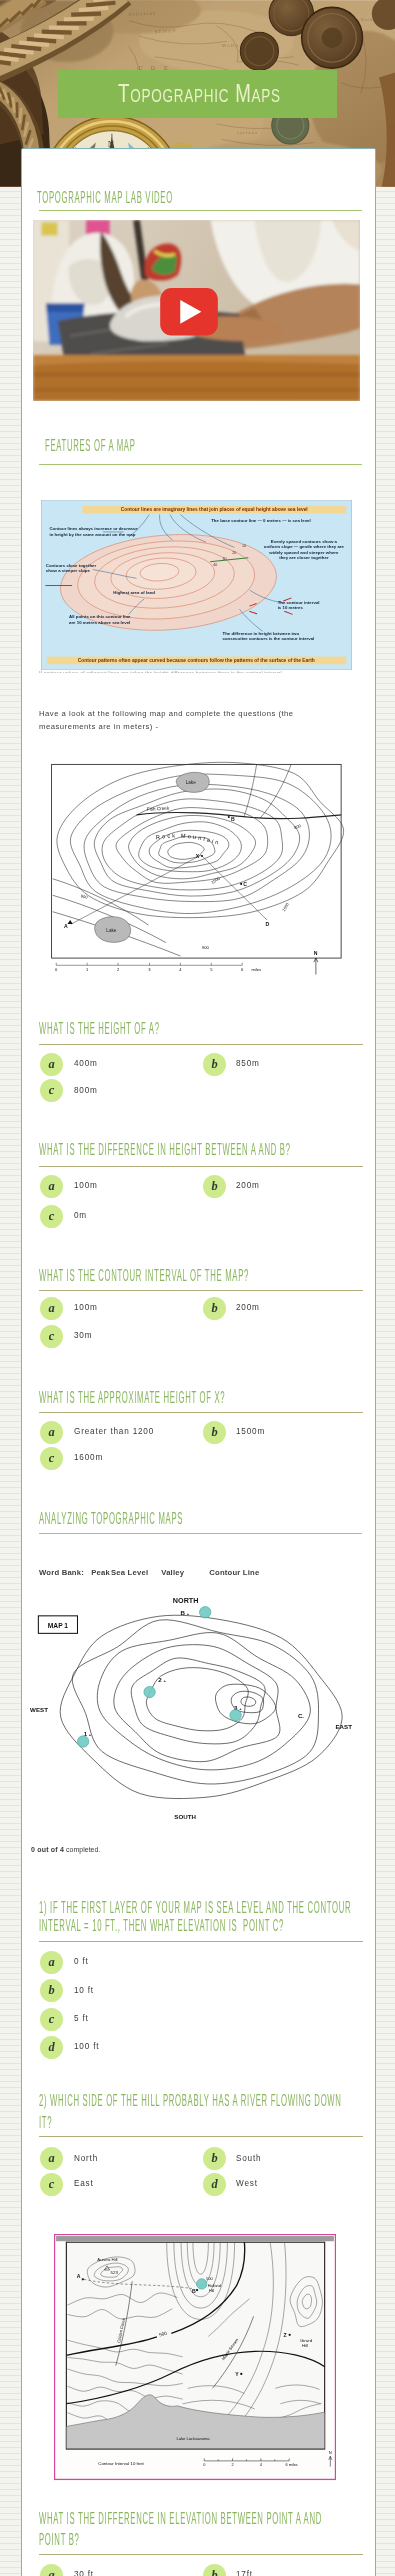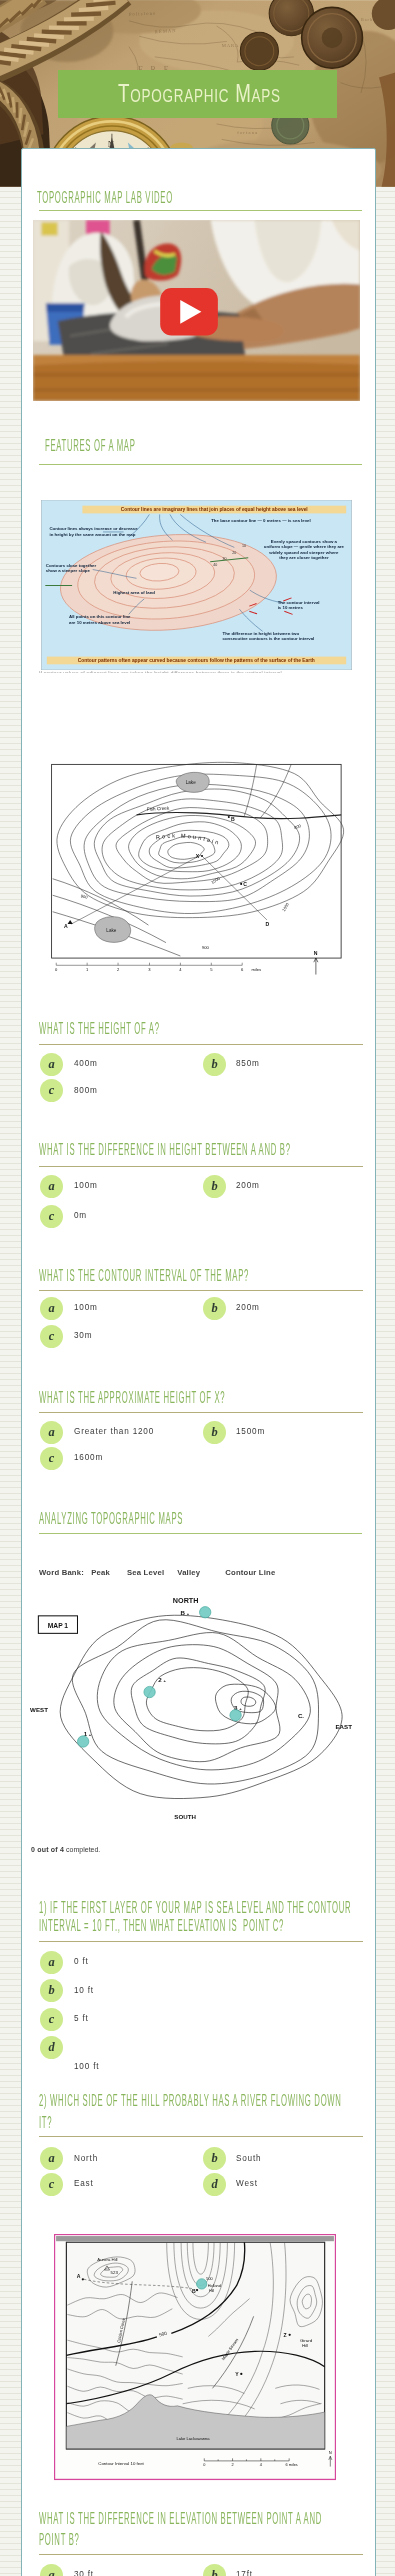--- a/index.html
+++ b/index.html
@@ -262,20 +262,21 @@
     <text x="510" y="114" text-anchor="middle">they are closer together</text>
     <text x="459" y="201">The contour interval</text>
     <text x="459" y="211">is 10 metres</text>
     <text x="352" y="262">The difference in height between two</text>
     <text x="352" y="272">consecutive contours is the contour interval</text>
   </g>
 </svg>
 
 <div class="abs" style="left:39px;top:670px;height:3.1px;overflow:hidden;font-size:5.2px;line-height:6.2px;color:#9a9a9a;letter-spacing:0.1px;">If contour values of adjacent lines are taken the height difference between them is the vertical interval</div>
 
+<div class="body-txt" style="left:39px;top:707px;font-size:7.7px;letter-spacing:0.5px;line-height:13px;">Have a look at the following map and complete the questions (the<br>measurements are in meters) -</div>
 
 <svg class="abs" style="left:31px;top:752px" width="340" height="237" viewBox="0 0 660 460">
 
   <rect x="40" y="24" width="562" height="376" fill="#ffffff" stroke="#222" stroke-width="1.6"></rect>
 
   <g stroke="#2a2a2a" stroke-width="1.1" fill="none">
 <path d="M606.7,149.8 C609.5,169.0 590.5,191.1 577.5,211.4 C564.5,231.6 553.4,254.7 528.6,271.3 C503.8,287.8 464.6,302.4 428.7,310.7 C392.8,319.1 351.0,321.2 313.4,321.5 C275.7,321.9 236.2,319.9 202.7,312.8 C169.1,305.8 134.5,293.9 112.0,279.1 C89.4,264.2 77.7,243.3 67.6,223.9 C57.5,204.4 46.8,182.8 51.4,162.2 C56.0,141.6 74.0,118.9 95.2,100.3 C116.5,81.7 146.4,63.2 178.8,50.7 C211.1,38.3 251.8,30.7 289.4,25.8 C327.0,20.8 367.5,18.4 404.4,21.1 C441.4,23.8 485.0,29.3 511.0,41.8 C537.1,54.3 544.8,78.1 560.8,96.1 C576.7,114.1 603.9,130.6 606.7,149.8 Z"></path>
 <path d="M581.9,153.6 C584.2,172.0 579.6,193.2 566.8,211.1 C554.0,229.1 530.3,246.9 505.2,261.3 C480.1,275.7 448.6,288.6 416.2,297.3 C383.9,306.0 345.3,312.9 311.0,313.5 C276.6,314.1 241.0,308.0 210.1,301.0 C179.3,293.9 145.1,284.8 125.9,271.2 C106.7,257.6 102.9,237.0 94.8,219.4 C86.7,201.8 73.0,183.6 77.2,165.7 C81.5,147.9 100.2,127.8 120.2,112.2 C140.2,96.6 168.8,83.0 197.3,71.9 C225.7,60.8 258.5,50.2 290.9,45.8 C323.4,41.3 358.6,43.0 391.9,45.0 C425.2,47.1 464.0,48.8 490.9,58.1 C517.8,67.3 538.3,84.6 553.5,100.6 C568.7,116.5 579.7,135.1 581.9,153.6 Z"></path>
 <path d="M540.4,158.6 C541.0,174.1 535.8,191.3 524.4,206.0 C513.1,220.7 492.5,233.9 472.5,247.0 C452.4,260.0 431.0,277.0 403.9,284.2 C376.9,291.4 340.5,290.4 310.4,290.2 C280.4,289.9 251.6,287.3 223.6,282.6 C195.7,277.9 161.5,272.9 142.7,262.0 C124.0,251.0 117.4,232.5 111.2,217.1 C105.0,201.6 99.7,184.8 105.6,169.3 C111.5,153.9 129.4,138.2 146.5,124.4 C163.6,110.7 183.8,96.8 208.1,86.8 C232.3,76.8 263.3,68.0 292.1,64.4 C320.9,60.9 352.8,62.7 381.0,65.5 C409.2,68.2 438.0,72.9 461.4,80.8 C484.8,88.8 508.1,100.1 521.3,113.1 C534.5,126.1 539.9,143.2 540.4,158.6 Z"></path>
 <path d="M521.0,162.0 C523.2,175.4 516.4,191.5 506.0,204.9 C495.7,218.3 477.8,231.3 458.7,242.4 C439.6,253.6 416.4,265.4 391.4,271.6 C366.4,277.8 335.0,279.8 308.5,279.6 C282.0,279.4 257.0,274.8 232.5,270.3 C208.0,265.7 178.0,261.8 161.7,252.3 C145.5,242.8 141.4,226.8 135.0,213.5 C128.6,200.2 120.4,186.2 123.5,172.4 C126.6,158.5 137.7,142.3 153.9,130.6 C170.0,118.8 197.3,110.8 220.3,102.0 C243.3,93.2 265.9,82.7 291.9,77.8 C318.0,72.9 350.4,70.4 376.5,72.6 C402.7,74.7 429.7,82.3 449.0,90.9 C468.3,99.5 480.3,112.3 492.3,124.2 C504.3,136.0 518.7,148.5 521.0,162.0 Z"></path>
@@ -399,21 +400,21 @@
 <div class="opt-c" style="left:203px;top:1421px;">b</div>
 <div class="opt-t" style="left:236px;top:1427px;">1500m</div>
 
 <div class="opt-c" style="left:40px;top:1447px;">c</div>
 <div class="opt-t" style="left:74px;top:1453px;">1600m</div>
 
 <div class="ghead" style="left:39px;top:1510px;">Analyzing Topographic Maps</div>
 <div class="ghr" style="top:1533px;"></div>
 
 
-<div class="body-txt" style="left:39px;top:1568px;font-size:7.7px;font-weight:bold;letter-spacing:0.2px;"><span style="margin-right:7.2px;">Word Bank:</span><span style="margin-right:17px;">Peak</span><span style="margin-right:13px;">Sea Level</span><span style="margin-right:25px;">Valley</span><span>Contour Line</span></div>
+<div class="body-txt" style="left:39px;top:1568px;font-size:7.7px;font-weight:bold;letter-spacing:0.2px;"><span style="margin-right:7.2px;">Word Bank:</span><span style="margin-right:1px;">Peak</span><span style="margin-right:13px;">Sea Level</span><span style="margin-right:25px;">Valley</span><span>Contour Line</span></div>
 
 <svg class="abs" style="left:26px;top:1589px" width="345" height="237" viewBox="0 0 670 460">
 
 <g stroke="#222" stroke-width="1.3" fill="none">
 <path d="M613.9,248.1 C613.6,274.9 589.2,305.8 564.8,326.7 C540.4,347.5 502.1,360.3 467.3,373.1 C432.5,386.0 396.6,399.6 355.7,403.7 C314.8,407.7 259.8,409.9 221.9,397.3 C184.0,384.8 154.1,353.4 128.3,328.6 C102.6,303.8 73.2,275.8 67.4,248.6 C61.7,221.4 80.7,191.6 94.0,165.4 C107.3,139.2 120.0,110.0 147.2,91.2 C174.4,72.4 218.3,58.1 257.4,52.9 C296.6,47.7 342.2,53.0 382.1,60.1 C421.9,67.1 465.6,77.7 496.4,95.3 C527.2,112.9 547.2,140.2 566.8,165.7 C586.4,191.2 614.2,221.3 613.9,248.1 Z"></path>
 <path d="M568.0,242.5 C567.5,267.3 568.4,297.4 550.5,317.3 C532.5,337.1 493.2,351.5 460.3,361.7 C427.4,371.9 388.6,379.6 352.9,378.5 C317.3,377.4 280.8,365.8 246.5,355.2 C212.2,344.6 168.9,333.9 147.1,315.0 C125.3,296.1 124.9,267.0 115.8,241.8 C106.7,216.7 82.3,185.5 92.4,164.0 C102.6,142.5 149.1,130.1 176.9,112.8 C204.7,95.5 226.2,65.1 259.2,60.3 C292.2,55.5 338.0,75.8 374.7,83.9 C411.4,92.0 449.7,94.6 479.4,108.7 C509.2,122.8 538.3,146.1 553.1,168.4 C567.8,190.7 568.4,217.7 568.0,242.5 Z"></path>
 <path d="M552.1,239.3 C549.8,259.5 527.3,280.0 508.9,296.4 C490.6,312.9 468.3,328.9 441.8,338.0 C415.2,347.1 380.0,352.3 349.7,351.0 C319.5,349.7 286.3,340.4 260.2,330.2 C234.0,319.9 212.4,304.7 192.9,289.2 C173.5,273.7 151.6,255.9 143.6,237.0 C135.5,218.1 137.6,195.2 144.8,175.7 C151.9,156.2 164.6,132.6 186.6,120.0 C208.5,107.3 245.6,105.5 276.7,99.7 C307.8,94.0 344.4,80.3 373.2,85.6 C401.9,91.0 424.4,117.1 449.2,132.0 C474.1,146.9 505.3,157.2 522.4,175.1 C539.6,193.0 554.3,219.1 552.1,239.3 Z"></path>
 <path d="M485.6,232.1 C486.1,249.2 500.2,272.7 488.7,285.4 C477.2,298.1 440.3,300.2 416.8,308.5 C393.2,316.7 373.1,332.8 347.5,334.9 C322.0,336.9 286.1,330.3 263.5,320.7 C240.9,311.0 227.0,291.7 211.9,276.9 C196.8,262.2 178.1,248.0 172.8,232.3 C167.5,216.6 172.4,197.9 180.2,182.8 C188.0,167.8 202.4,153.8 219.4,142.0 C236.3,130.2 257.6,117.2 281.9,112.1 C306.1,107.1 340.0,106.2 364.8,111.7 C389.7,117.1 410.8,133.0 430.9,144.8 C451.1,156.6 476.6,168.2 485.7,182.7 C494.8,197.3 485.1,215.0 485.6,232.1 Z"></path>
 <path d="M456.0,227.8 C453.2,240.7 453.2,253.3 445.1,264.6 C437.0,276.0 424.1,290.0 407.1,295.9 C390.2,301.7 363.7,301.1 343.2,299.7 C322.6,298.2 303.1,292.9 284.1,287.2 C265.0,281.6 241.1,275.8 228.8,265.8 C216.5,255.7 213.8,240.1 210.1,227.1 C206.5,214.1 201.1,199.2 206.9,187.8 C212.7,176.5 231.0,167.9 245.1,159.0 C259.3,150.0 273.8,136.6 292.0,134.2 C310.2,131.8 334.7,140.4 354.4,144.6 C374.2,148.7 392.7,151.9 410.6,159.0 C428.5,166.1 454.3,175.6 461.8,187.1 C469.4,198.5 458.8,214.9 456.0,227.8 Z"></path>
 <path d="M426.0,223.5 C424.2,233.2 425.8,243.6 419.1,251.7 C412.5,259.7 399.5,268.0 386.3,271.8 C373.1,275.7 354.9,275.7 339.8,274.9 C324.7,274.1 310.4,270.7 295.8,266.9 C281.2,263.1 262.4,259.4 252.1,252.1 C241.8,244.8 235.4,232.5 234.0,223.0 C232.6,213.5 239.1,204.0 243.7,195.0 C248.3,186.1 251.9,176.0 261.5,169.2 C271.1,162.4 286.7,156.7 301.5,154.3 C316.3,151.8 334.5,152.2 350.3,154.4 C366.2,156.7 383.3,161.4 396.6,167.8 C409.8,174.2 425.0,183.7 429.9,193.0 C434.9,202.3 427.8,213.7 426.0,223.5 Z"></path>
@@ -456,21 +457,21 @@
 <div class="opt-c" style="left:40px;top:1951px;">a</div>
 <div class="opt-t" style="left:74px;top:1957px;">0 ft</div>
 
 <div class="opt-c" style="left:40px;top:1979px;">b</div>
 <div class="opt-t" style="left:74px;top:1986px;">10 ft</div>
 
 <div class="opt-c" style="left:40px;top:2008px;">c</div>
 <div class="opt-t" style="left:74px;top:2014px;">5 ft</div>
 
 <div class="opt-c" style="left:40px;top:2036px;">d</div>
-<div class="opt-t" style="left:74px;top:2042px;margin-top:20px;">100 ft</div>
+<div class="opt-t" style="left:74px;top:2042px;">100 ft</div>
 
 <div class="ghead" style="left:39px;top:2092px;">2) Which side of the hill probably has a river flowing down</div>
 <div class="ghead" style="left:39px;top:2114px;">it?</div>
 <div class="qsep" style="top:2136px;"></div>
 
 <div class="opt-c" style="left:40px;top:2147px;">a</div>
 <div class="opt-t" style="left:74px;top:2154px;">North</div>
 
 <div class="opt-c" style="left:203px;top:2147px;">b</div>
 <div class="opt-t" style="left:236px;top:2154px;">South</div>

